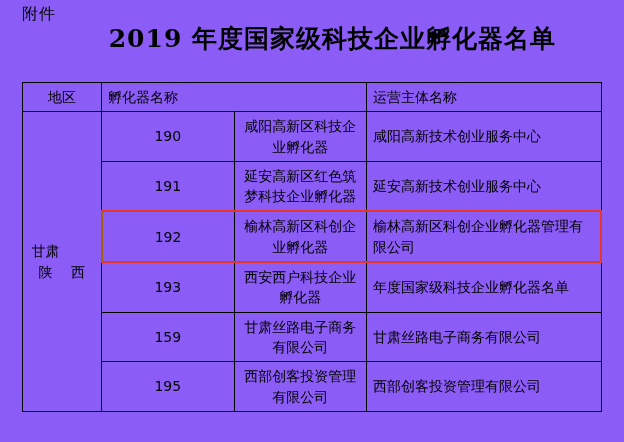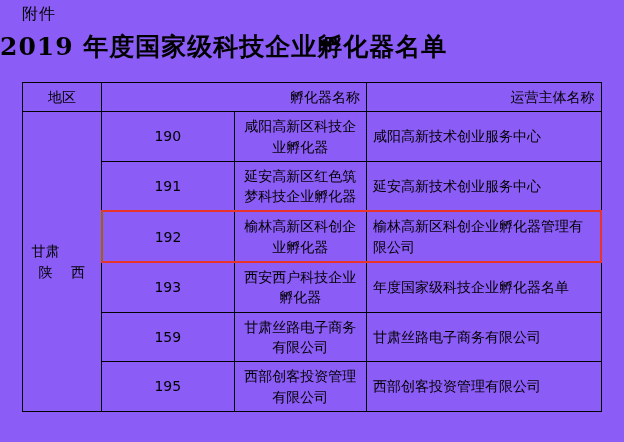--- a/index.html
+++ b/index.html
@@ -24,23 +24,23 @@
     position: absolute;
     left: 22px;
     top: 4px;
     font-size: 16px;
     letter-spacing: 1px;
     font-family: "DejaVu Sans", "Liberation Sans", sans-serif;
   }
   .doc-title {
     position: absolute;
     left: 0;
-    top: 30px;
+    top: 22px;
     width: 556px;
-    text-align: left;
+    text-align: right;
     font-size: 25px;
     font-weight: bold;
     letter-spacing: 1px;
     font-family: "DejaVu Serif", "Liberation Serif", serif;
   }
   table.listing {
     position: absolute;
     left: 22px;
     top: 82px;
     width: 580px;
@@ -54,21 +54,21 @@
     font-family: "DejaVu Sans", "Liberation Sans", sans-serif;
     padding: 4px 6px;
     vertical-align: middle;
     line-height: 1.45;
   }
   th.col-region, td.cell-region {
     width: 66px;
     text-align: center;
   }
   th.col-name, th.col-operator {
-    text-align: right;
+    text-align: left;
   }
   td.cell-num {
     width: 42px;
     text-align: center;
     font-family: "Liberation Serif", "DejaVu Serif", serif;
     font-size: 15px;
   }
   td.cell-name {
     width: 210px;
     text-align: center;

